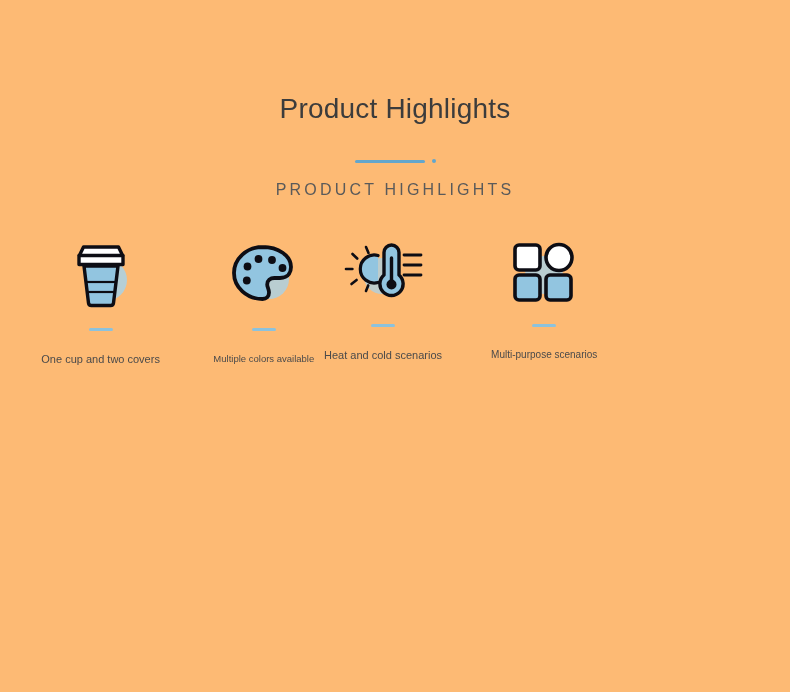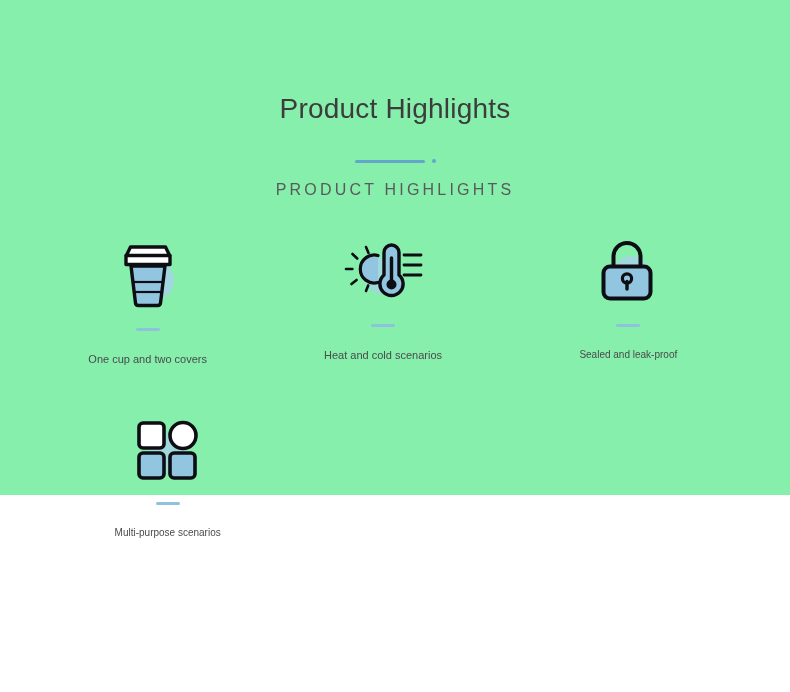--- a/index.html
+++ b/index.html
@@ -10,23 +10,23 @@
   body {
     width: 790px;
     height: 692px;
     background: #ffffff;
     font-family: "Liberation Sans", sans-serif;
     overflow: hidden;
     position: relative;
   }
   .page {
     width: 790px;
-    height: 495px;
+    height: 692px;
     position: relative;
-    background: #86efac;
+    background: #fdba74;
   }
 
   
   .header {
     padding-top: 92px;
     text-align: center;
   }
   .page-title {
     font-size: 28px;
     font-weight: 400;
@@ -64,21 +64,21 @@
     font-weight: 400;
     color: #5a5a5a;
     letter-spacing: 3.2px;
     line-height: 20px;
   }
 
   
   .features {
     margin-top: 38px;
     display: grid;
-    grid-template-columns: repeat(3, 1fr);
+    grid-template-columns: repeat(5, 1fr);
     grid-template-rows: repeat(2, 178px);
     padding: 0 42px;
     box-sizing: border-box;
   }
   .feature {
     display: flex;
     flex-direction: column;
     align-items: center;
     text-align: center;
   }
@@ -151,20 +151,38 @@
           <line x1="17.4" y1="49" x2="44.6" y2="49" stroke="#0d0d14" stroke-width="2.2"></line>
           <path d="M9 12.5 L53 12.5 L53 21.5 L9 21.5 Z" fill="#ffffff" stroke="#0d0d14" stroke-width="3.4" stroke-linejoin="round"></path>
           <path d="M13.5 4 L48.5 4 L52.6 12.4 L9.4 12.4 Z" fill="#ffffff" stroke="#0d0d14" stroke-width="3.4" stroke-linejoin="round"></path>
         </svg>
       </div>
       <div class="feature-rule"></div>
       <div class="feature-label">One cup and two covers</div>
     </div>
 
 
+    <div class="feature cell-3 sz-c">
+      <div class="feature-icon">
+        <svg width="68" height="66" viewBox="0 0 68 66">
+          <circle cx="39" cy="36" r="20" fill="#a8d2e8" opacity="0.8"></circle>
+          <path d="M32.5 4 C16.8 4 4 15.6 4 30 C4 44.4 16.8 56 32.5 56
+                   C36.6 56 39 53.2 39 49.6 C39 46.4 37.2 44.2 37.2 41.4
+                   C37.2 37.6 40.3 35 44.3 35 L50 35 C59.4 35 61 28 61 24
+                   C61 12.6 48.2 4 32.5 4 Z" fill="#92c5e0" stroke="#0d0d14" stroke-width="3.8" stroke-linejoin="round"></path>
+          <circle cx="17.5" cy="23.5" r="3.9" fill="#0d0d14"></circle>
+          <circle cx="16.8" cy="37.5" r="3.9" fill="#0d0d14"></circle>
+          <circle cx="28.5" cy="16" r="3.9" fill="#0d0d14"></circle>
+          <circle cx="42" cy="17" r="3.9" fill="#0d0d14"></circle>
+          <circle cx="52.5" cy="25" r="3.9" fill="#0d0d14"></circle>
+        </svg>
+      </div>
+      <div class="feature-rule"></div>
+      <div class="feature-label">Multiple colors available</div>
+    </div>
 
     <div class="feature cell-4 sz-d row-2">
       <div class="feature-icon">
         <svg width="86" height="62" viewBox="0 0 86 62">
           <circle cx="42" cy="34" r="18" fill="#a8d2e8" opacity="0.75"></circle>
 
           <g stroke="#0d0d14" stroke-width="2.6" stroke-linecap="round">
             <line x1="26" y1="5" x2="28.5" y2="11"></line>
             <line x1="12.5" y1="12" x2="17.2" y2="16.5"></line>
             <line x1="6" y1="27" x2="12.4" y2="27"></line>
@@ -182,33 +200,20 @@
 
           <path d="M44 10.5 A 7.5 7.5 0 0 1 59 10.5 L59 33 A 11.6 11.6 0 1 1 44 33 Z" fill="#92c5e0" stroke="#0d0d14" stroke-width="3.4" stroke-linejoin="round"></path>
           <line x1="51.5" y1="16" x2="51.5" y2="38" stroke="#0d0d14" stroke-width="3.4" stroke-linecap="round"></line>
           <circle cx="51.5" cy="42.5" r="5" fill="#0d0d14"></circle>
         </svg>
       </div>
       <div class="feature-rule"></div>
       <div class="feature-label">Heat and cold scenarios</div>
     </div>
 
-    <div class="feature cell-5 sz-e row-2">
-      <div class="feature-icon">
-        <svg width="60" height="62" viewBox="0 0 60 62">
-          <circle cx="33" cy="33" r="19" fill="#a8d2e8" opacity="0.8"></circle>
-          <path d="M15.5 26 L15.5 14.5 A 13.5 13.5 0 0 1 42.5 14.5 L42.5 26" fill="none" stroke="#0d0d14" stroke-width="4"></path>
-          <rect x="5.5" y="24.5" width="47" height="32" rx="6.5" fill="#92c5e0" stroke="#0d0d14" stroke-width="4"></rect>
-          <circle cx="29" cy="36.5" r="4.6" fill="none" stroke="#0d0d14" stroke-width="3.2"></circle>
-          <path d="M29 39.5 L29 47" stroke="#0d0d14" stroke-width="3.4" stroke-linecap="round"></path>
-        </svg>
-      </div>
-      <div class="feature-rule"></div>
-      <div class="feature-label">Sealed and leak-proof</div>
-    </div>
 
     <div class="feature cell-6 sz-f row-2">
       <div class="feature-icon">
         <svg width="66" height="64" viewBox="0 0 66 64">
           <circle cx="33" cy="34" r="19" fill="#a8d2e8" opacity="0.8"></circle>
           <rect x="4" y="4" width="25" height="25" rx="4" fill="#ffffff" stroke="#0d0d14" stroke-width="3.6"></rect>
           <circle cx="48" cy="16.5" r="13" fill="#ffffff" stroke="#0d0d14" stroke-width="3.6"></circle>
           <rect x="4" y="34" width="25" height="25" rx="4" fill="#92c5e0" stroke="#0d0d14" stroke-width="3.6"></rect>
           <rect x="35" y="34" width="25" height="25" rx="4" fill="#92c5e0" stroke="#0d0d14" stroke-width="3.6"></rect>
         </svg>

